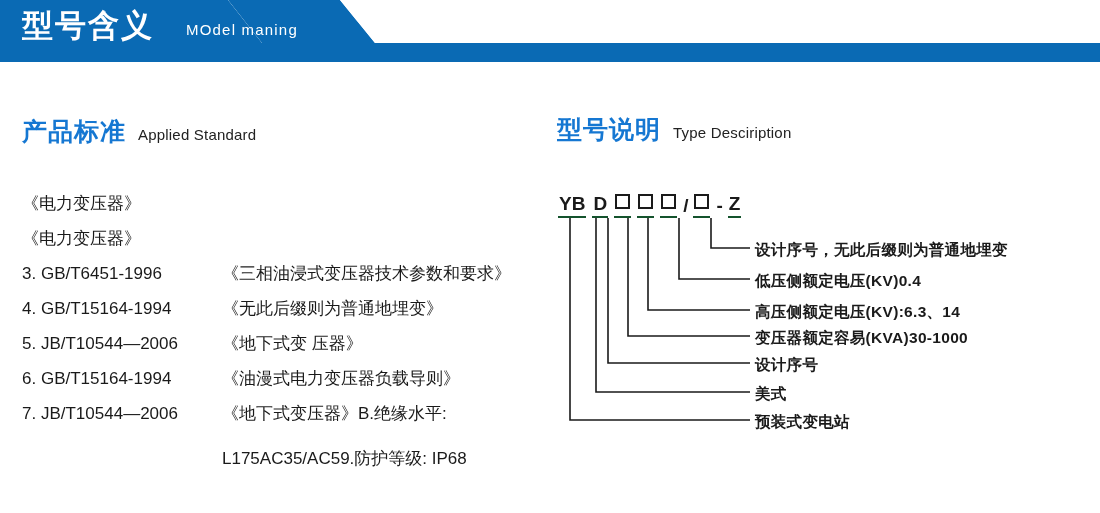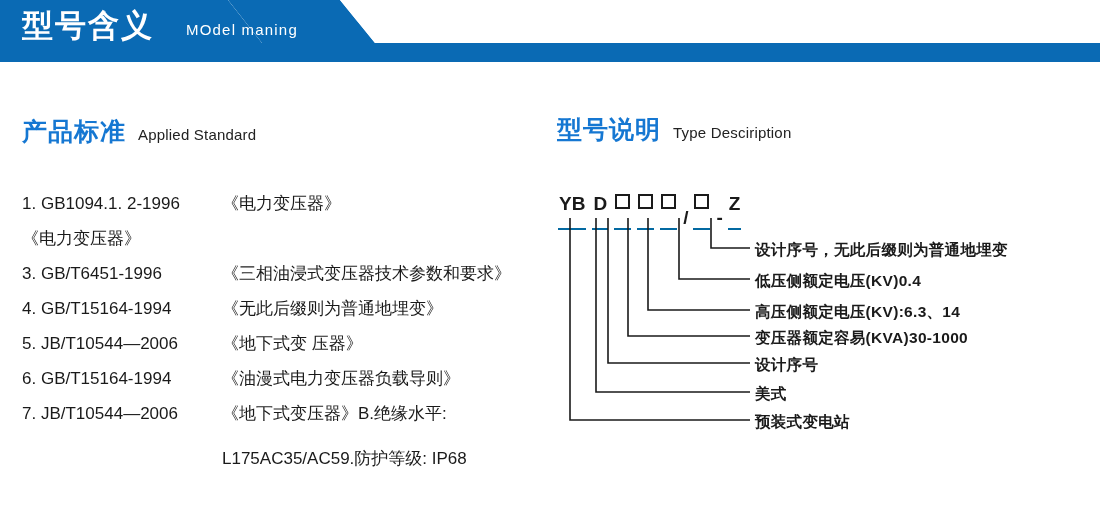--- a/index.html
+++ b/index.html
@@ -107,22 +107,22 @@
     font-size: 19px;
     font-weight: bold;
     letter-spacing: 0px;
     white-space: nowrap;
     display: flex;
     align-items: flex-end;
   }
   .code-seg {
     display: inline-block;
     text-align: center;
-    border-bottom: 2px solid #0369a1;
-    padding: 0 1px 14px 1px;
+    border-bottom: 2px solid #14532d;
+    padding: 0 1px 2px 1px;
     margin-right: 6px;
     line-height: 20px;
   }
   .code-sep {
     display: inline-block;
     padding: 0 0 2px 0;
     margin-right: 5px;
     line-height: 20px;
   }
   .sq {
@@ -169,21 +169,20 @@
 <div id="head-left" class="section-head">
   <span class="head-cn">产品标准</span><span class="head-en">Applied Standard</span>
 </div>
 
 <div id="head-right" class="section-head">
   <span class="head-cn">型号说明</span><span class="head-en">Type Desciription</span>
 </div>
 
 <div id="standards">
   <div class="std-row">
-    <span class="std-code"><span>1.</span>&nbsp;<span>GB1094.1. 2-1996</span></span>
     <span class="std-name">《电力变压器》</span>
   </div>
   <div class="std-row">
     <span class="std-name">《电力变压器》</span>
   </div>
   <div class="std-row">
     <span class="std-code"><span>3.</span>&nbsp;<span>GB/T6451-1996</span></span>
     <span class="std-name">《三相油浸式变压器技术参数和要求》</span>
   </div>
   <div class="std-row">

